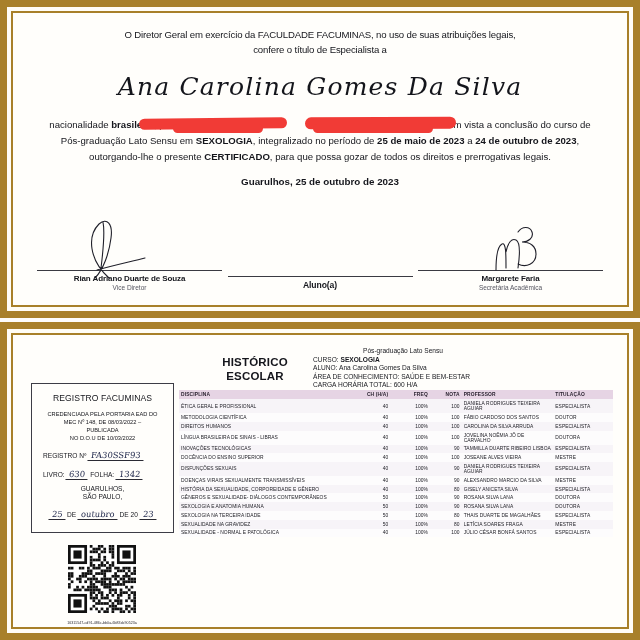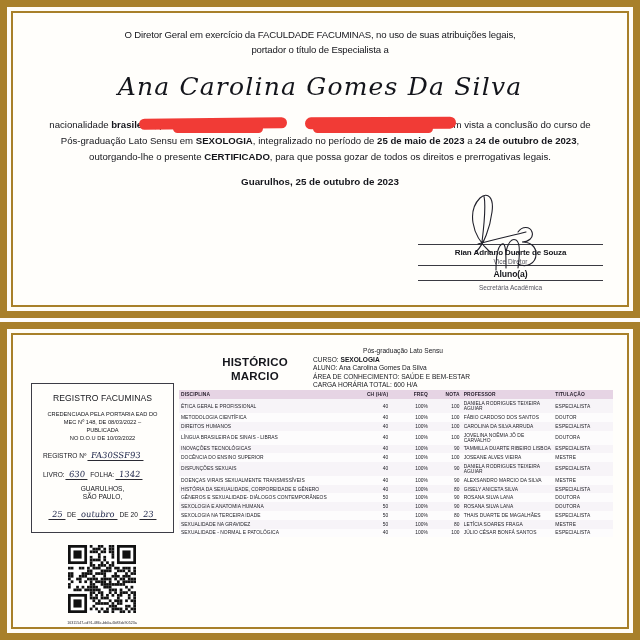--- a/index.html
+++ b/index.html
@@ -82,21 +82,21 @@
   .r2{left:292px;top:0px;width:151px;height:12px;transform:rotate(-0.3deg);}
   .r2b{left:300px;top:7px;width:120px;height:9px;}
 
   .c-place{
     margin-top:10px;
     font-size:9.8px;font-weight:bold;color:#15161c;
   }
 
   .sig-row{
     position:absolute;left:24px;right:24px;bottom:14px;
-    display:flex;justify-content:flex-end;align-items:flex-end;flex-direction:column;
+    display:flex;justify-content:space-between;align-items:flex-end;
   }
   .sig{width:185px;text-align:center;position:relative;}
   .sig-rule{border-top:1px solid #3a3a42;height:0;margin-bottom:3px;}
   .sig-name{font-size:8px;font-weight:bold;color:#15161c;letter-spacing:-0.1px;}
   .sig-role{font-size:6.5px;color:#555560;margin-top:1px;}
   .sig-ink{position:absolute;left:0;right:0;bottom:11px;height:62px;pointer-events:none;}
 
   
   #doc2{position:absolute;left:0;top:322px;width:640px;height:318px;padding-left:32px;}
 
@@ -166,21 +166,21 @@
 <div class="page">
 
   <div class="doc" id="doc1">
     <div class="frame-outer"></div>
     <div class="frame-gap"></div>
     <div class="frame-inner"></div>
     <div class="sheet">
 
       <div class="c-body">
         <div class="c-line">O Diretor Geral em exercício da FACULDADE FACUMINAS, no uso de suas atribuições legais,</div>
-        <div class="c-line">portador o título de Especialista a</div>
+        <div class="c-line">confere o título de Especialista a</div>
 
         <div class="c-name">Ana Carolina Gomes Da Silva</div>
 
         <div class="c-para">
           <span>nacionalidade </span><b>brasileira</b><span>, portador(a) do </span><span>RG&nbsp;&nbsp;&nbsp;&nbsp;&nbsp;&nbsp;&nbsp;&nbsp;&nbsp;&nbsp;&nbsp;&nbsp;&nbsp;&nbsp;&nbsp;&nbsp;&nbsp;&nbsp;&nbsp;&nbsp;&nbsp;&nbsp;&nbsp;&nbsp;&nbsp;&nbsp;&nbsp;&nbsp;</span><span> do </span><span>CPF&nbsp;&nbsp;&nbsp;&nbsp;&nbsp;&nbsp;&nbsp;&nbsp;&nbsp;&nbsp;&nbsp;&nbsp;&nbsp;&nbsp;&nbsp;&nbsp;&nbsp;&nbsp;&nbsp;&nbsp;&nbsp;&nbsp;&nbsp;&nbsp;&nbsp;&nbsp;&nbsp;</span><span> tendo em vista a conclusão do curso de Pós-graduação Lato Sensu em </span><b>SEXOLOGIA</b><span>, integralizado no período de </span><b>25 de maio de 2023</b><span> a </span><b>24 de outubro de 2023</b><span>, outorgando-lhe o presente </span><b>CERTIFICADO</b><span>, para que possa gozar de todos os direitos e prerrogativas legais.</span>
 
           <span class="redact r1"></span>
           <span class="redact r1b"></span>
           <span class="redact r2"></span>
           <span class="redact r2b"></span>
@@ -207,37 +207,38 @@
           <div class="sig-role"></div>
         </div>
 
         <div class="sig">
           <svg class="sig-ink" viewBox="0 0 185 62">
             <path d="M78 52 C78 38 80 28 84 26 C88 24 88 36 88 50 M88 34 C90 24 94 20 98 22
                      C102 24 102 36 100 50 M100 14 C104 8 112 8 114 14 C116 20 110 24 104 24
                      C112 24 118 28 118 36 C118 46 108 50 100 46" fill="none" stroke="#20202a" stroke-width="1.1" stroke-linecap="round"></path>
           </svg>
           <div class="sig-rule"></div>
+          <div class="sig-name">Margarete Faria</div>
           <div class="sig-role">Secretária Acadêmica</div>
         </div>
 
       </div>
     </div>
   </div>
 
   <div class="doc" id="doc2">
     <div class="frame-outer"></div>
     <div class="frame-gap"></div>
     <div class="frame-inner"></div>
     <div class="sheet">
 
       <div class="t-head">
         <div class="t-title">
           <div>HISTÓRICO</div>
-          <div>MARCIO</div>
+          <div>ESCOLAR</div>
         </div>
         <div class="t-meta">
           <div class="ctr">Pós-graduação Lato Sensu</div>
           <div>
             <span>CURSO:</span>
             <b>SEXOLOGIA</b>
           </div>
           <div>
             <span>ALUNO:</span>
             <span>Ana Carolina Gomes Da Silva</span>

